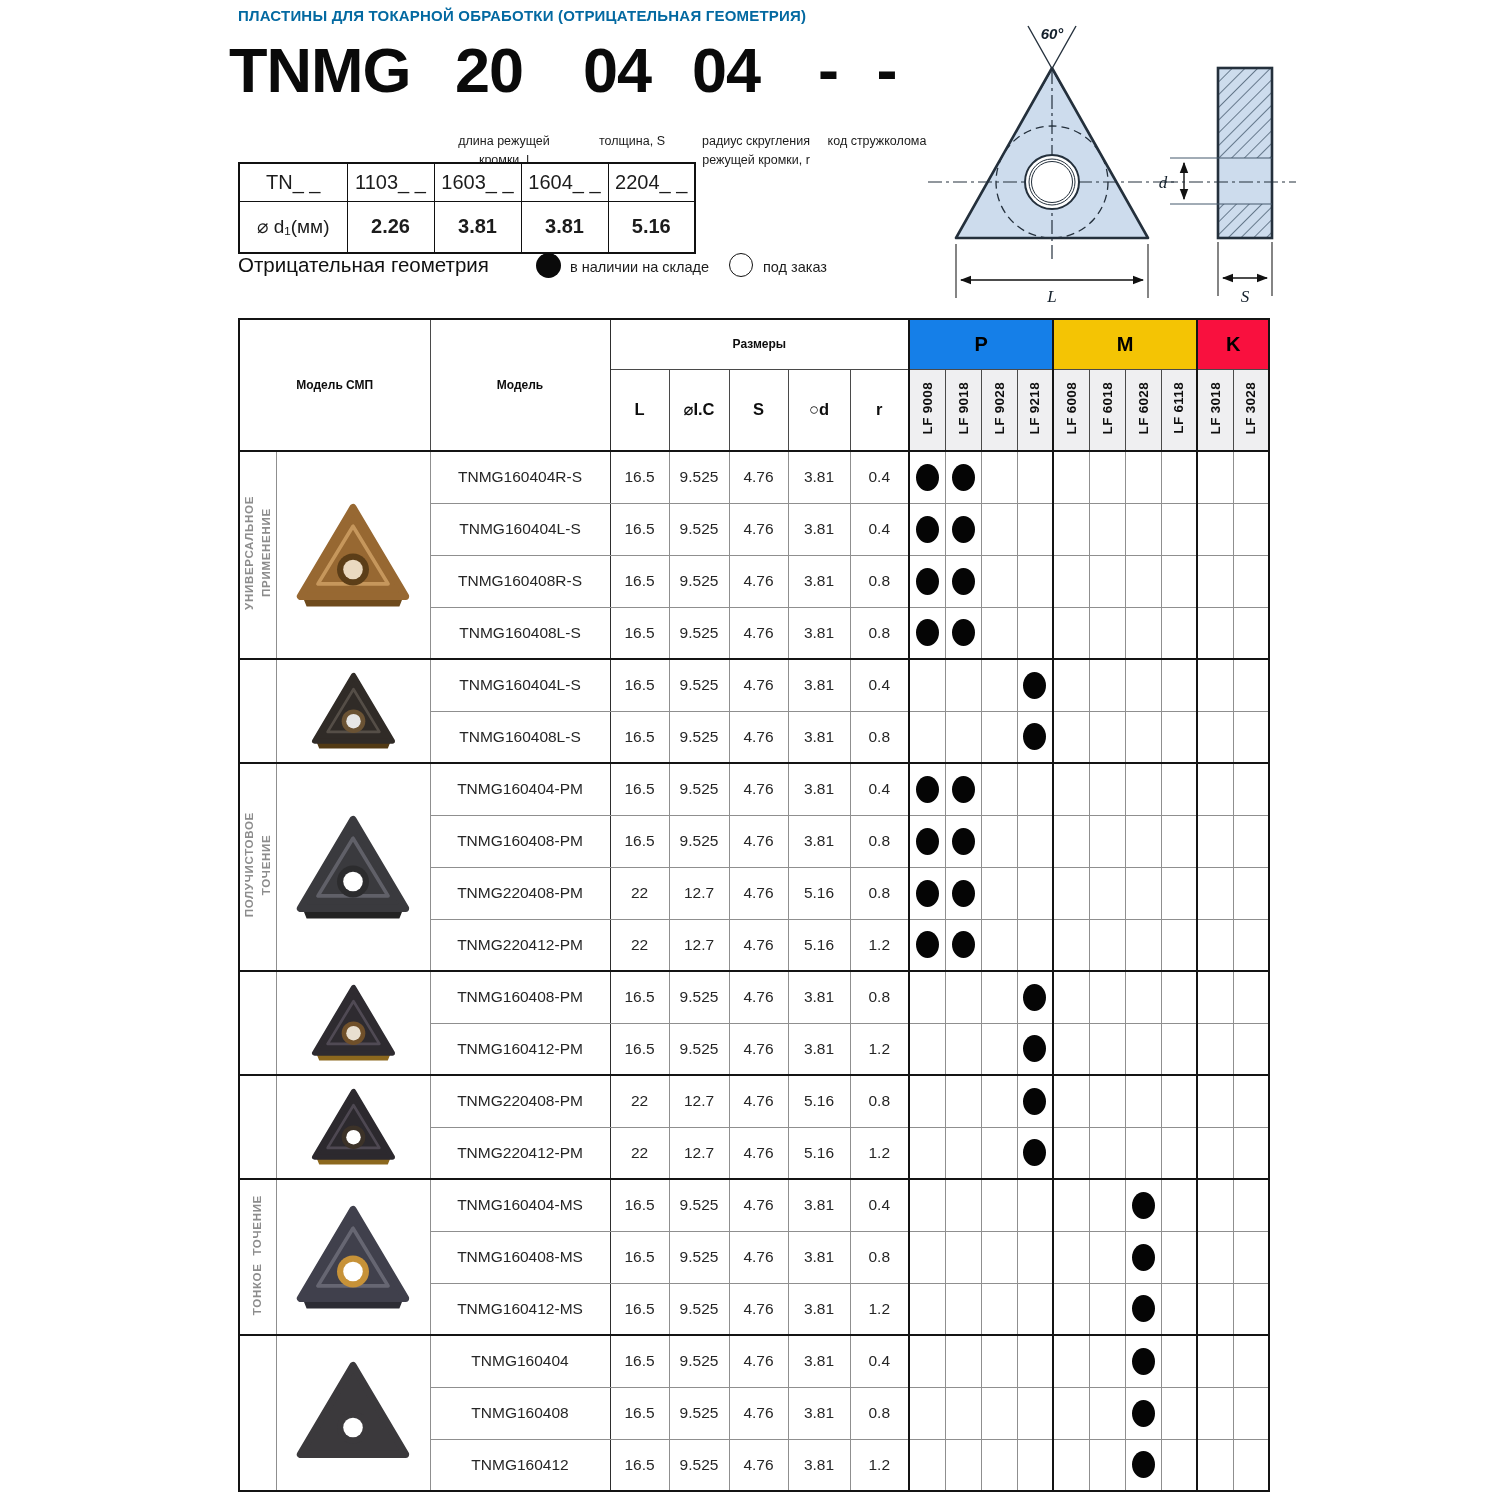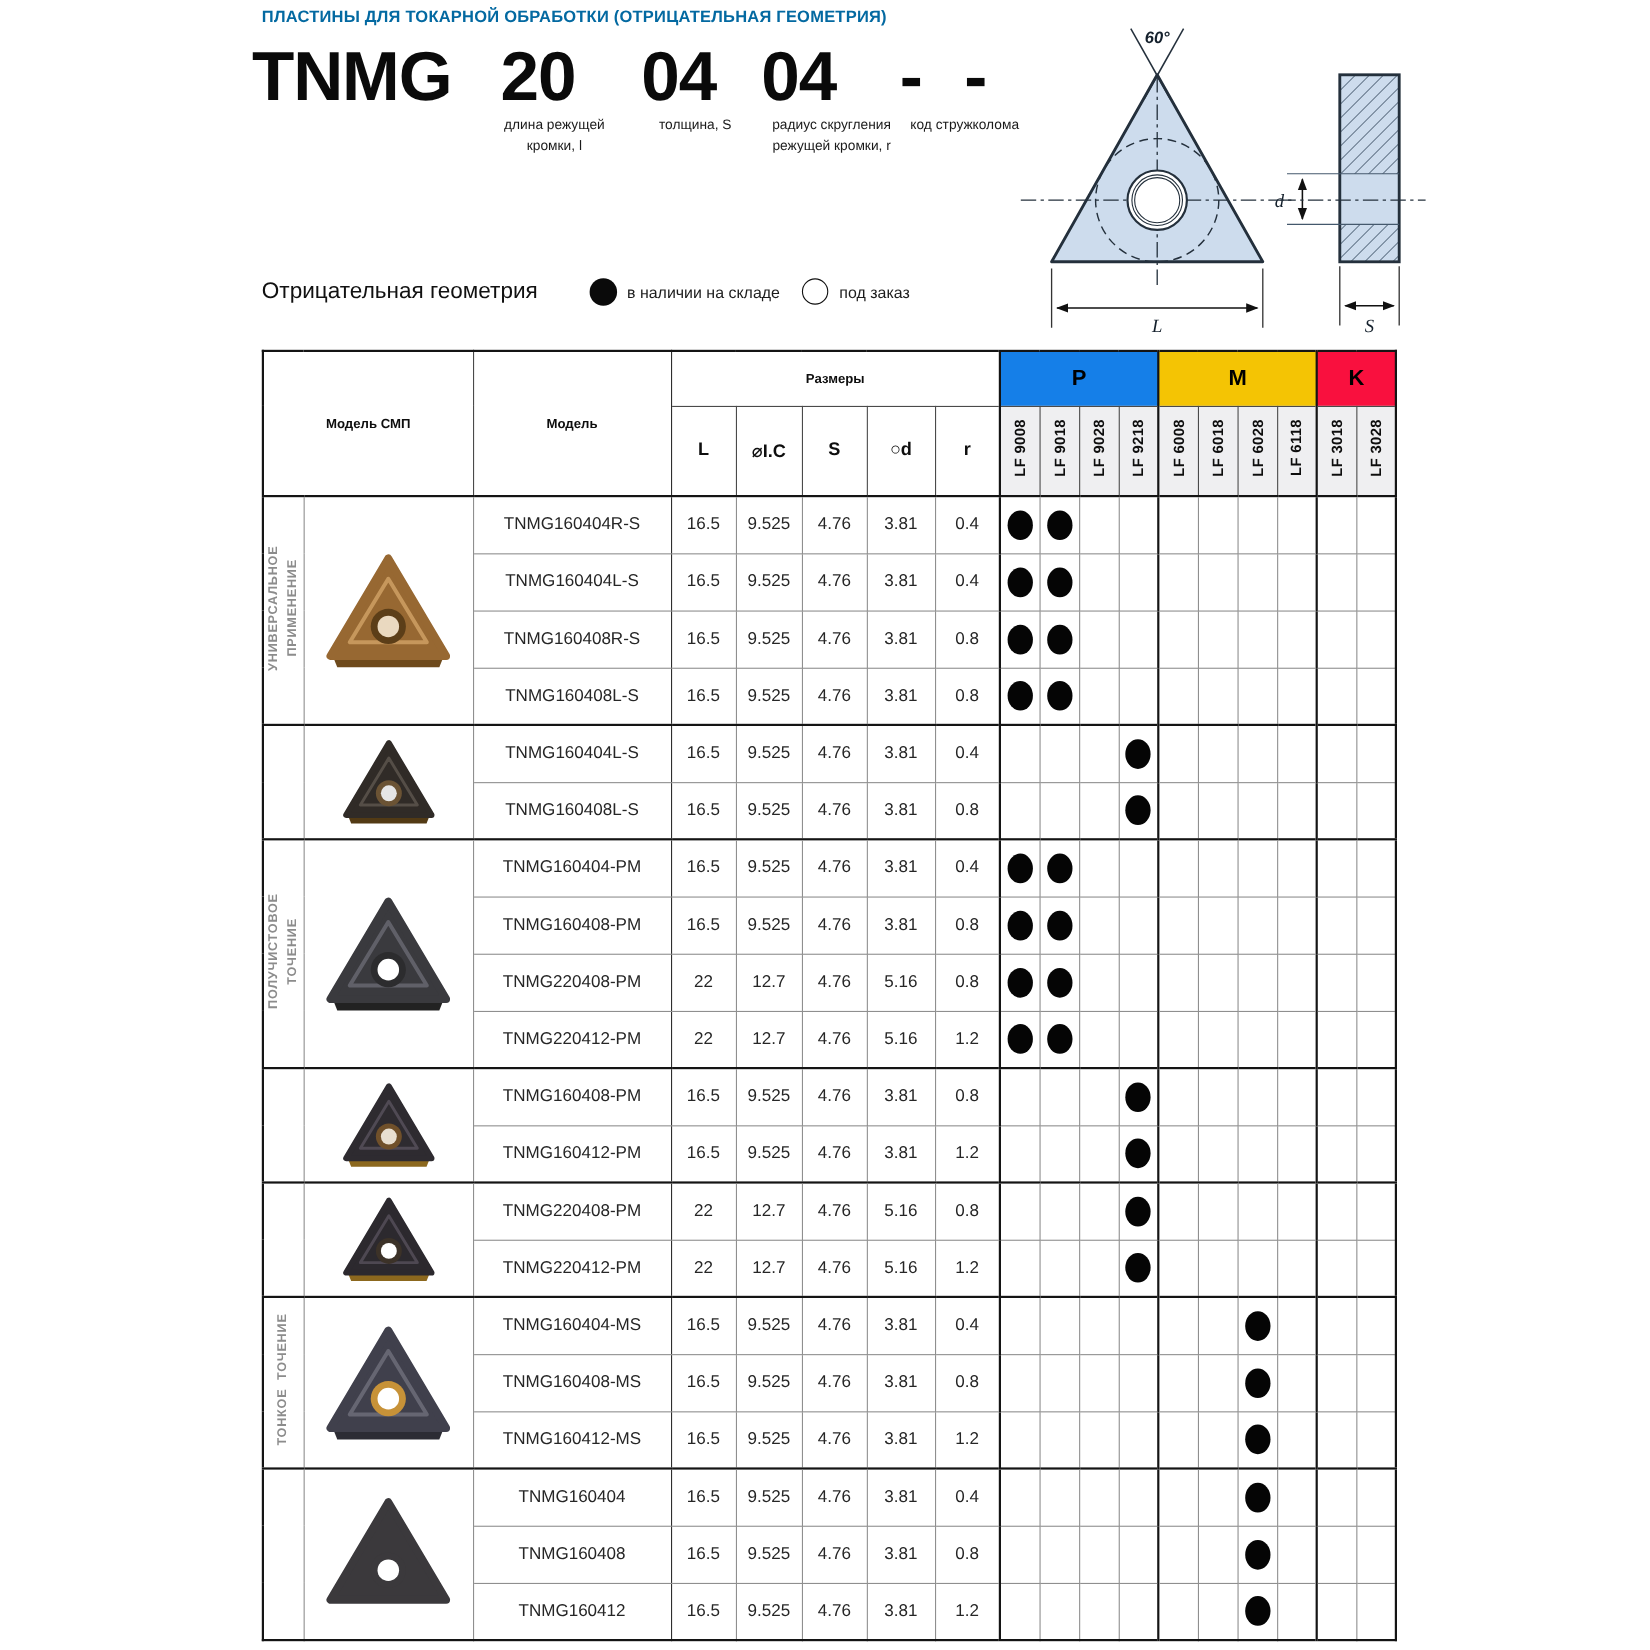--- a/index.html
+++ b/index.html
@@ -2,21 +2,21 @@
 <html><head>
 <meta charset="utf-8">
 <style>
   *{box-sizing:border-box}
   html,body{margin:0;padding:0;width:1500px;height:1500px;background:#fff;
     font-family:"Liberation Sans","DejaVu Sans",sans-serif;color:#1c1c1c;position:relative;overflow:hidden}
   .abs{position:absolute}
   .kicker{left:238px;top:7px;font-size:15px;font-weight:bold;color:#0369a1;letter-spacing:.2px}
   .tpart{top:34px;font-size:63px;font-weight:900;letter-spacing:-1px;color:#0a0a0a}
   .tp0{left:229px}.tp1{left:455px}.tp2{left:583px}.tp3{left:692px}.tp4{left:818px;letter-spacing:10px}
-  .ann{top:104px;font-size:12.5px;line-height:1.55;text-align:center;white-space:pre-line;color:#1a1a1a}
+  .ann{top:132px;font-size:12.5px;line-height:1.55;text-align:center;white-space:pre-line;color:#1a1a1a}
   .an0{left:438px;width:132px}.an1{left:574px;width:116px}.an2{left:688px;width:136px}.an3{left:818px;width:118px}
   table{border-collapse:collapse}
   .size-table{left:238px;top:162px;table-layout:fixed;border:2px solid #111}
   .size-table td{border:1.5px solid #111;text-align:center;vertical-align:middle;font-size:20px;padding:0;background:#fff}
   .size-table tr:first-child td{height:38px;font-weight:normal}
   .size-table tr:last-child td{height:52px;font-weight:bold}
   .size-table tr:last-child td:first-child{font-weight:normal;font-size:19px}
   .legend-title{left:238px;top:253px;font-size:20.5px;color:#111}
   .dot-stock{left:536px;top:253px;width:25px;height:25px;border-radius:50%;background:#0a0a0a}
   .lbl-stock{left:570px;top:259px;font-size:14.5px}
@@ -63,20 +63,34 @@
 
 <table class="abs size-table">
     <colgroup>
       <col style="width: 108px;">
       <col style="width: 87px;">
       <col style="width: 87px;">
       <col style="width: 87px;">
       <col style="width: 87px;">
     </colgroup>
     <tbody>
+      <tr>
+        <td>TN_ _</td>
+        <td>1103_ _</td>
+        <td>1603_ _</td>
+        <td>1604_ _</td>
+        <td>2204_ _</td>
+      </tr>
+      <tr>
+        <td>⌀ d₁(мм)</td>
+        <td>2.26</td>
+        <td>3.81</td>
+        <td>3.81</td>
+        <td>5.16</td>
+      </tr>
     </tbody>
   </table>
 
 <div class="abs legend-title">Отрицательная геометрия</div>
 <div class="abs dot-stock"></div>
 <div class="abs lbl-stock">в наличии на складе</div>
 <div class="abs ring-order"></div>
 <div class="abs lbl-order">под заказ</div>
 
 <svg class="abs drawing" width="395" height="302" viewBox="0 0 395 302">

